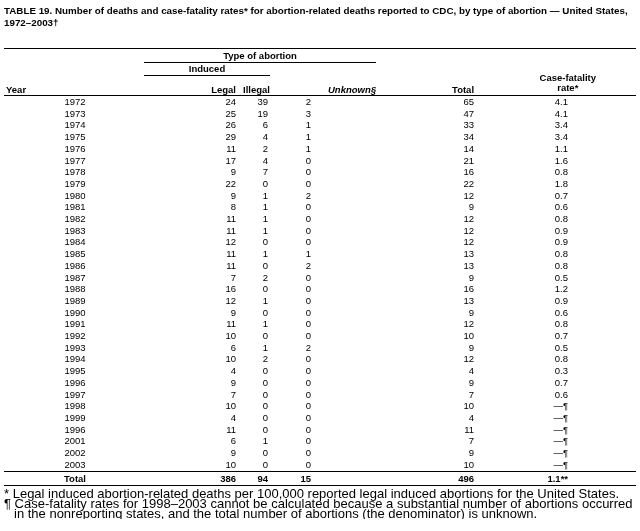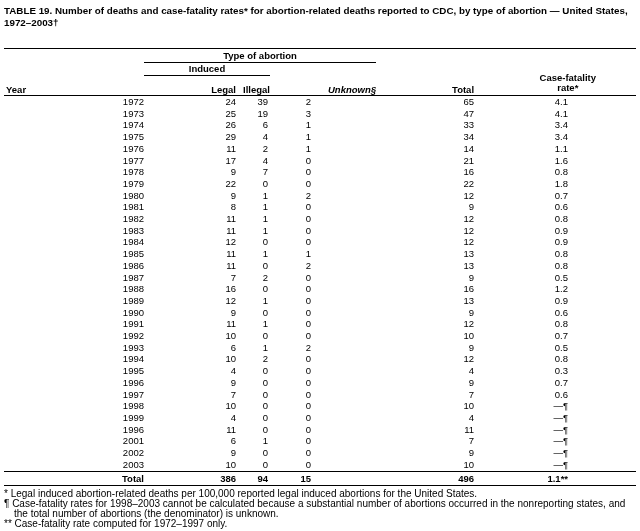--- a/index.html
+++ b/index.html
@@ -54,34 +54,34 @@
   th.rate-head {
     border-bottom: 1px solid #000;
     vertical-align: bottom;
     text-align: right;
     padding-right: 40px;
     padding-bottom: 2px;
     line-height: 10px;
   }
   .rate-head-inner { display: inline-block; text-align: center; }
 
-  td.c0 { text-align: right; padding-left: 2px; }
+  td.c0 { text-align: center; padding-left: 2px; }
   td.c2 { padding-right: 2px; }
   td.c3 { padding-right: 65px; }
   td.c5 { padding-right: 68px; }
 
   tr.total-row td {
     border-top: 1px solid #000;
     border-bottom: 1px solid #000;
     font-weight: bold;
     height: 14px;
     line-height: 13px;
   }
 
-  .footnotes { margin-top: 3px; font-size: 10px; line-height: 10px; width: 634px; }
+  .footnotes { margin-top: 3px; font-size: 13px; line-height: 10px; width: 634px; }
   .footnote { padding-left: 10px; text-indent: -10px; }
 </style>
 </head>
 <body>
 
 <div class="page">
 
   <div class="title">TABLE 19. Number of deaths and case-fatality rates* for abortion-related deaths reported to CDC, by type of abortion — United States, 1972–2003†</div>
 
   <table>
@@ -385,16 +385,15 @@
         <td class="c3 num">15</td>
         <td class="c4 num">496</td>
         <td class="c5 num">1.1**</td>
       </tr>
     </tbody>
   </table>
 
   <div class="footnotes">
       <div class="footnote">* Legal induced abortion-related deaths per 100,000 reported legal induced abortions for the United States.</div>
       <div class="footnote">¶ Case-fatality rates for 1998–2003 cannot be calculated because a substantial number of abortions occurred in the nonreporting states, and the total number of abortions (the denominator) is unknown.</div>
-      <div class="footnote">** Case-fatality rate computed for 1972–1997 only.</div>
     </div>
 
 </div>
 
 </body></html>

